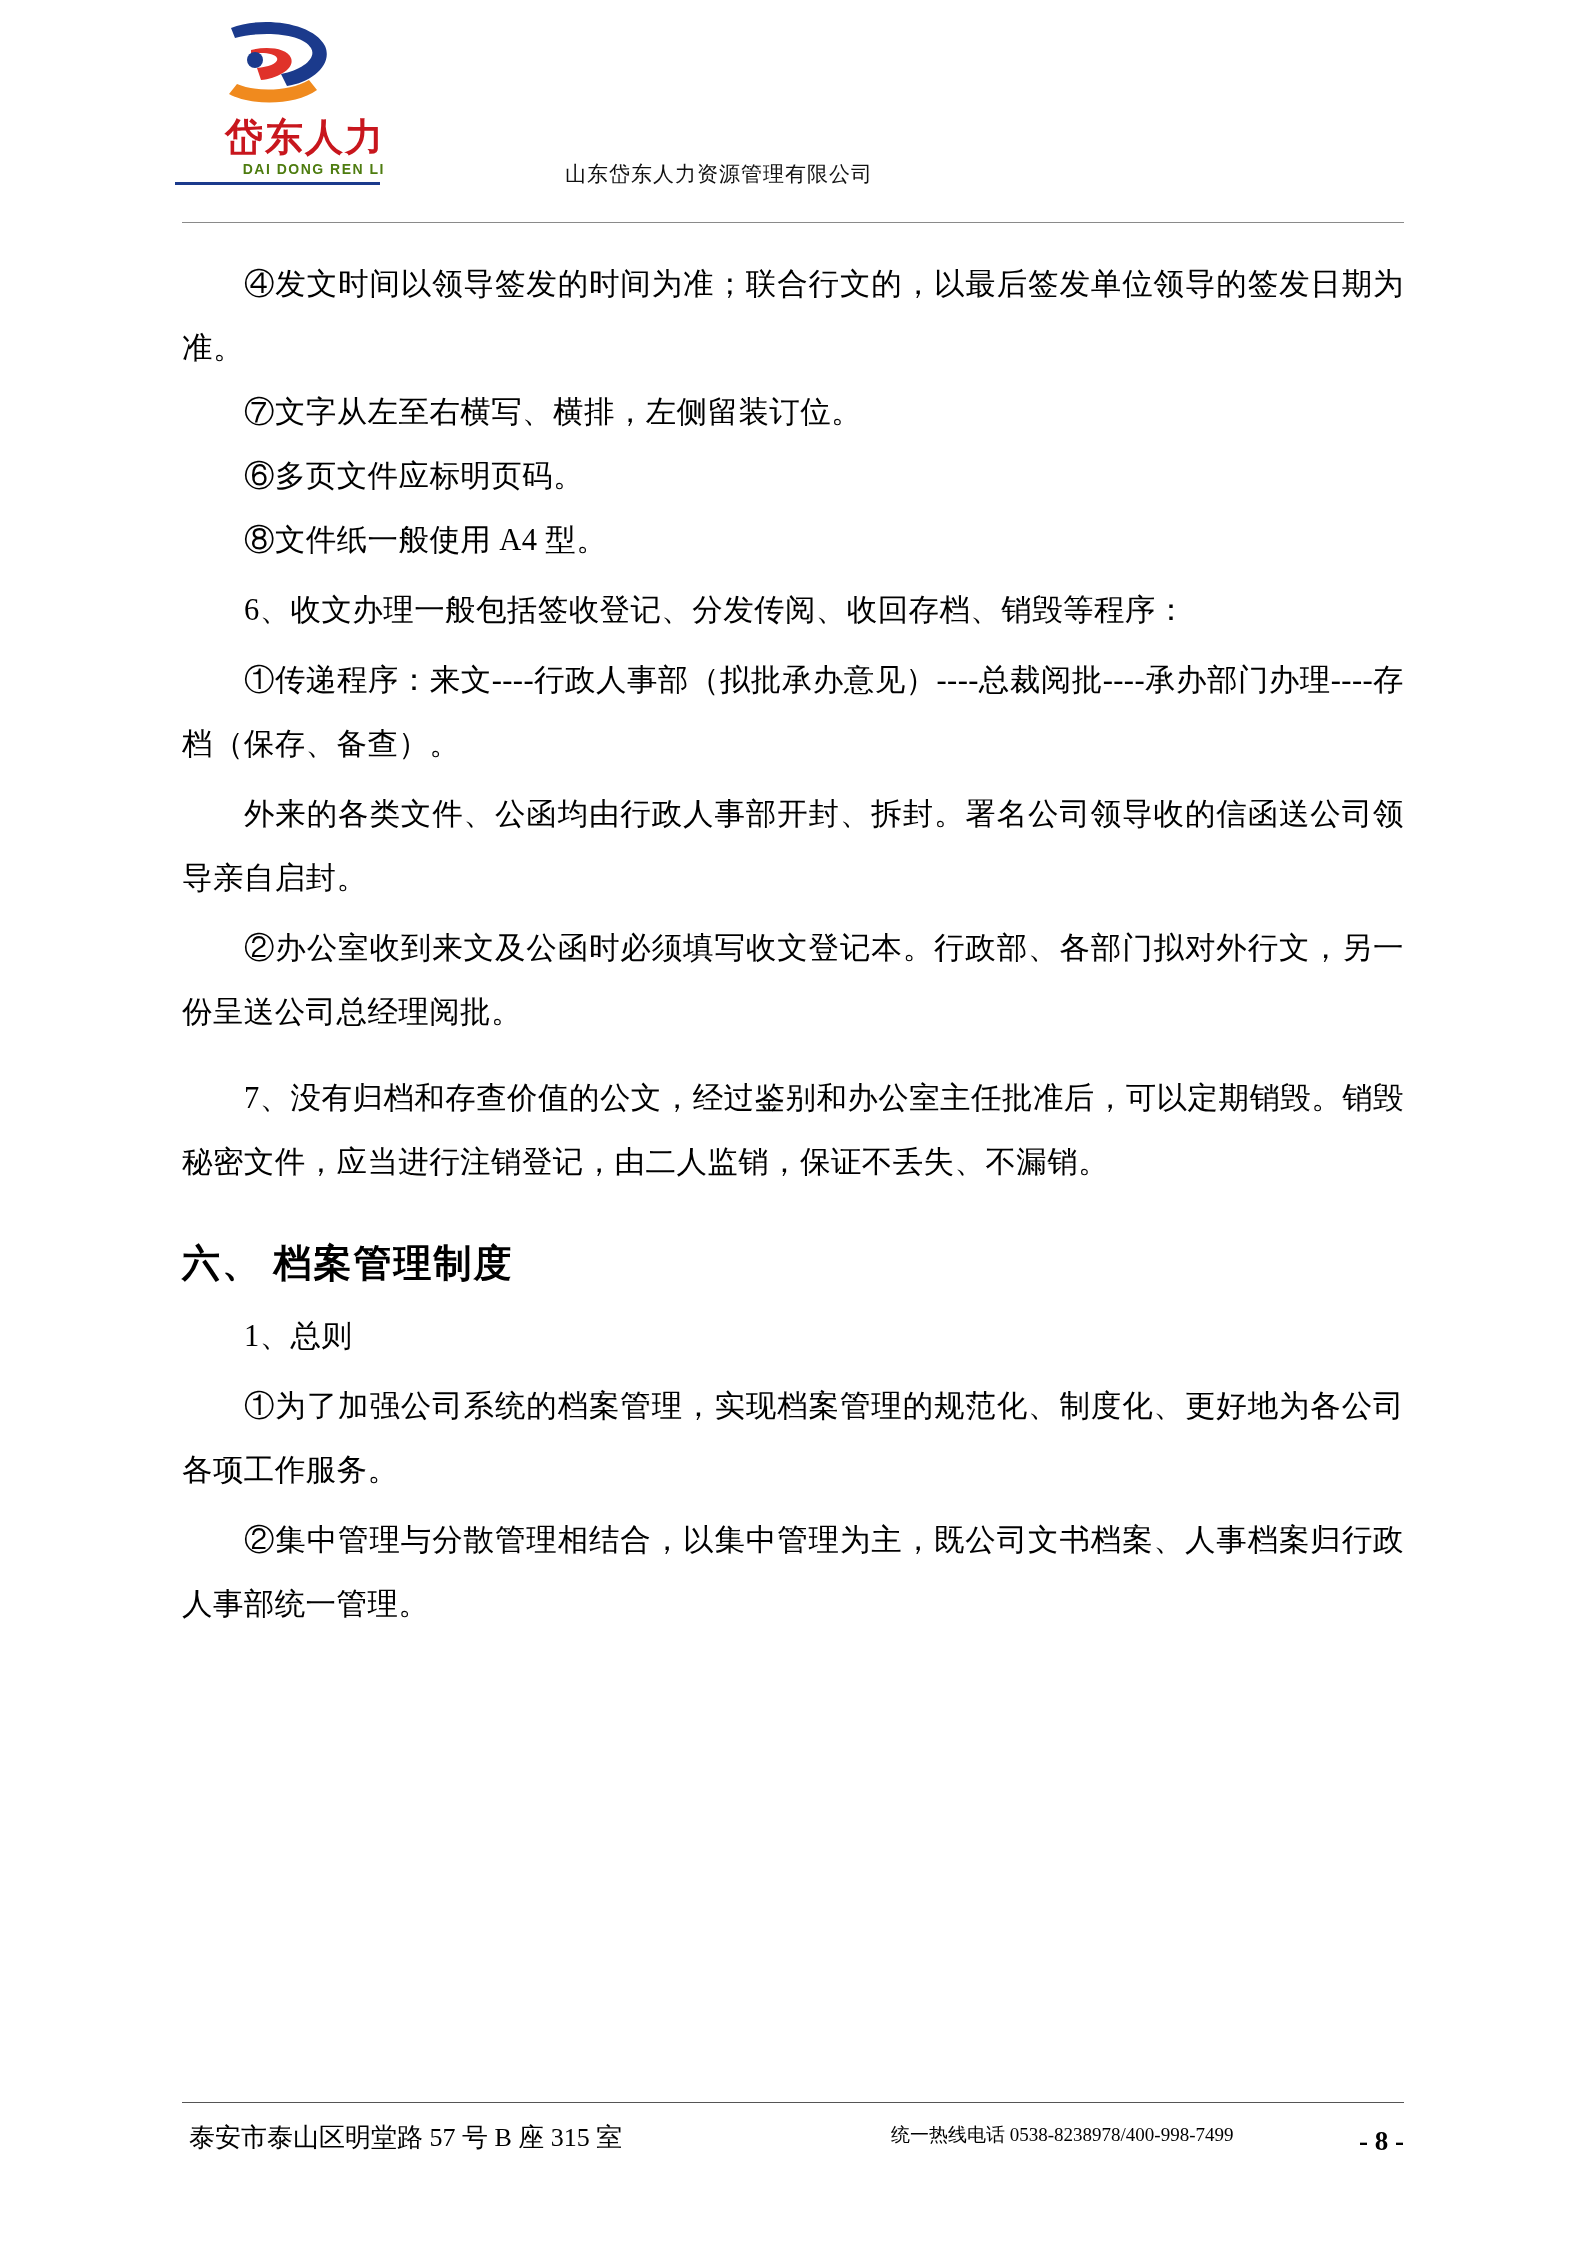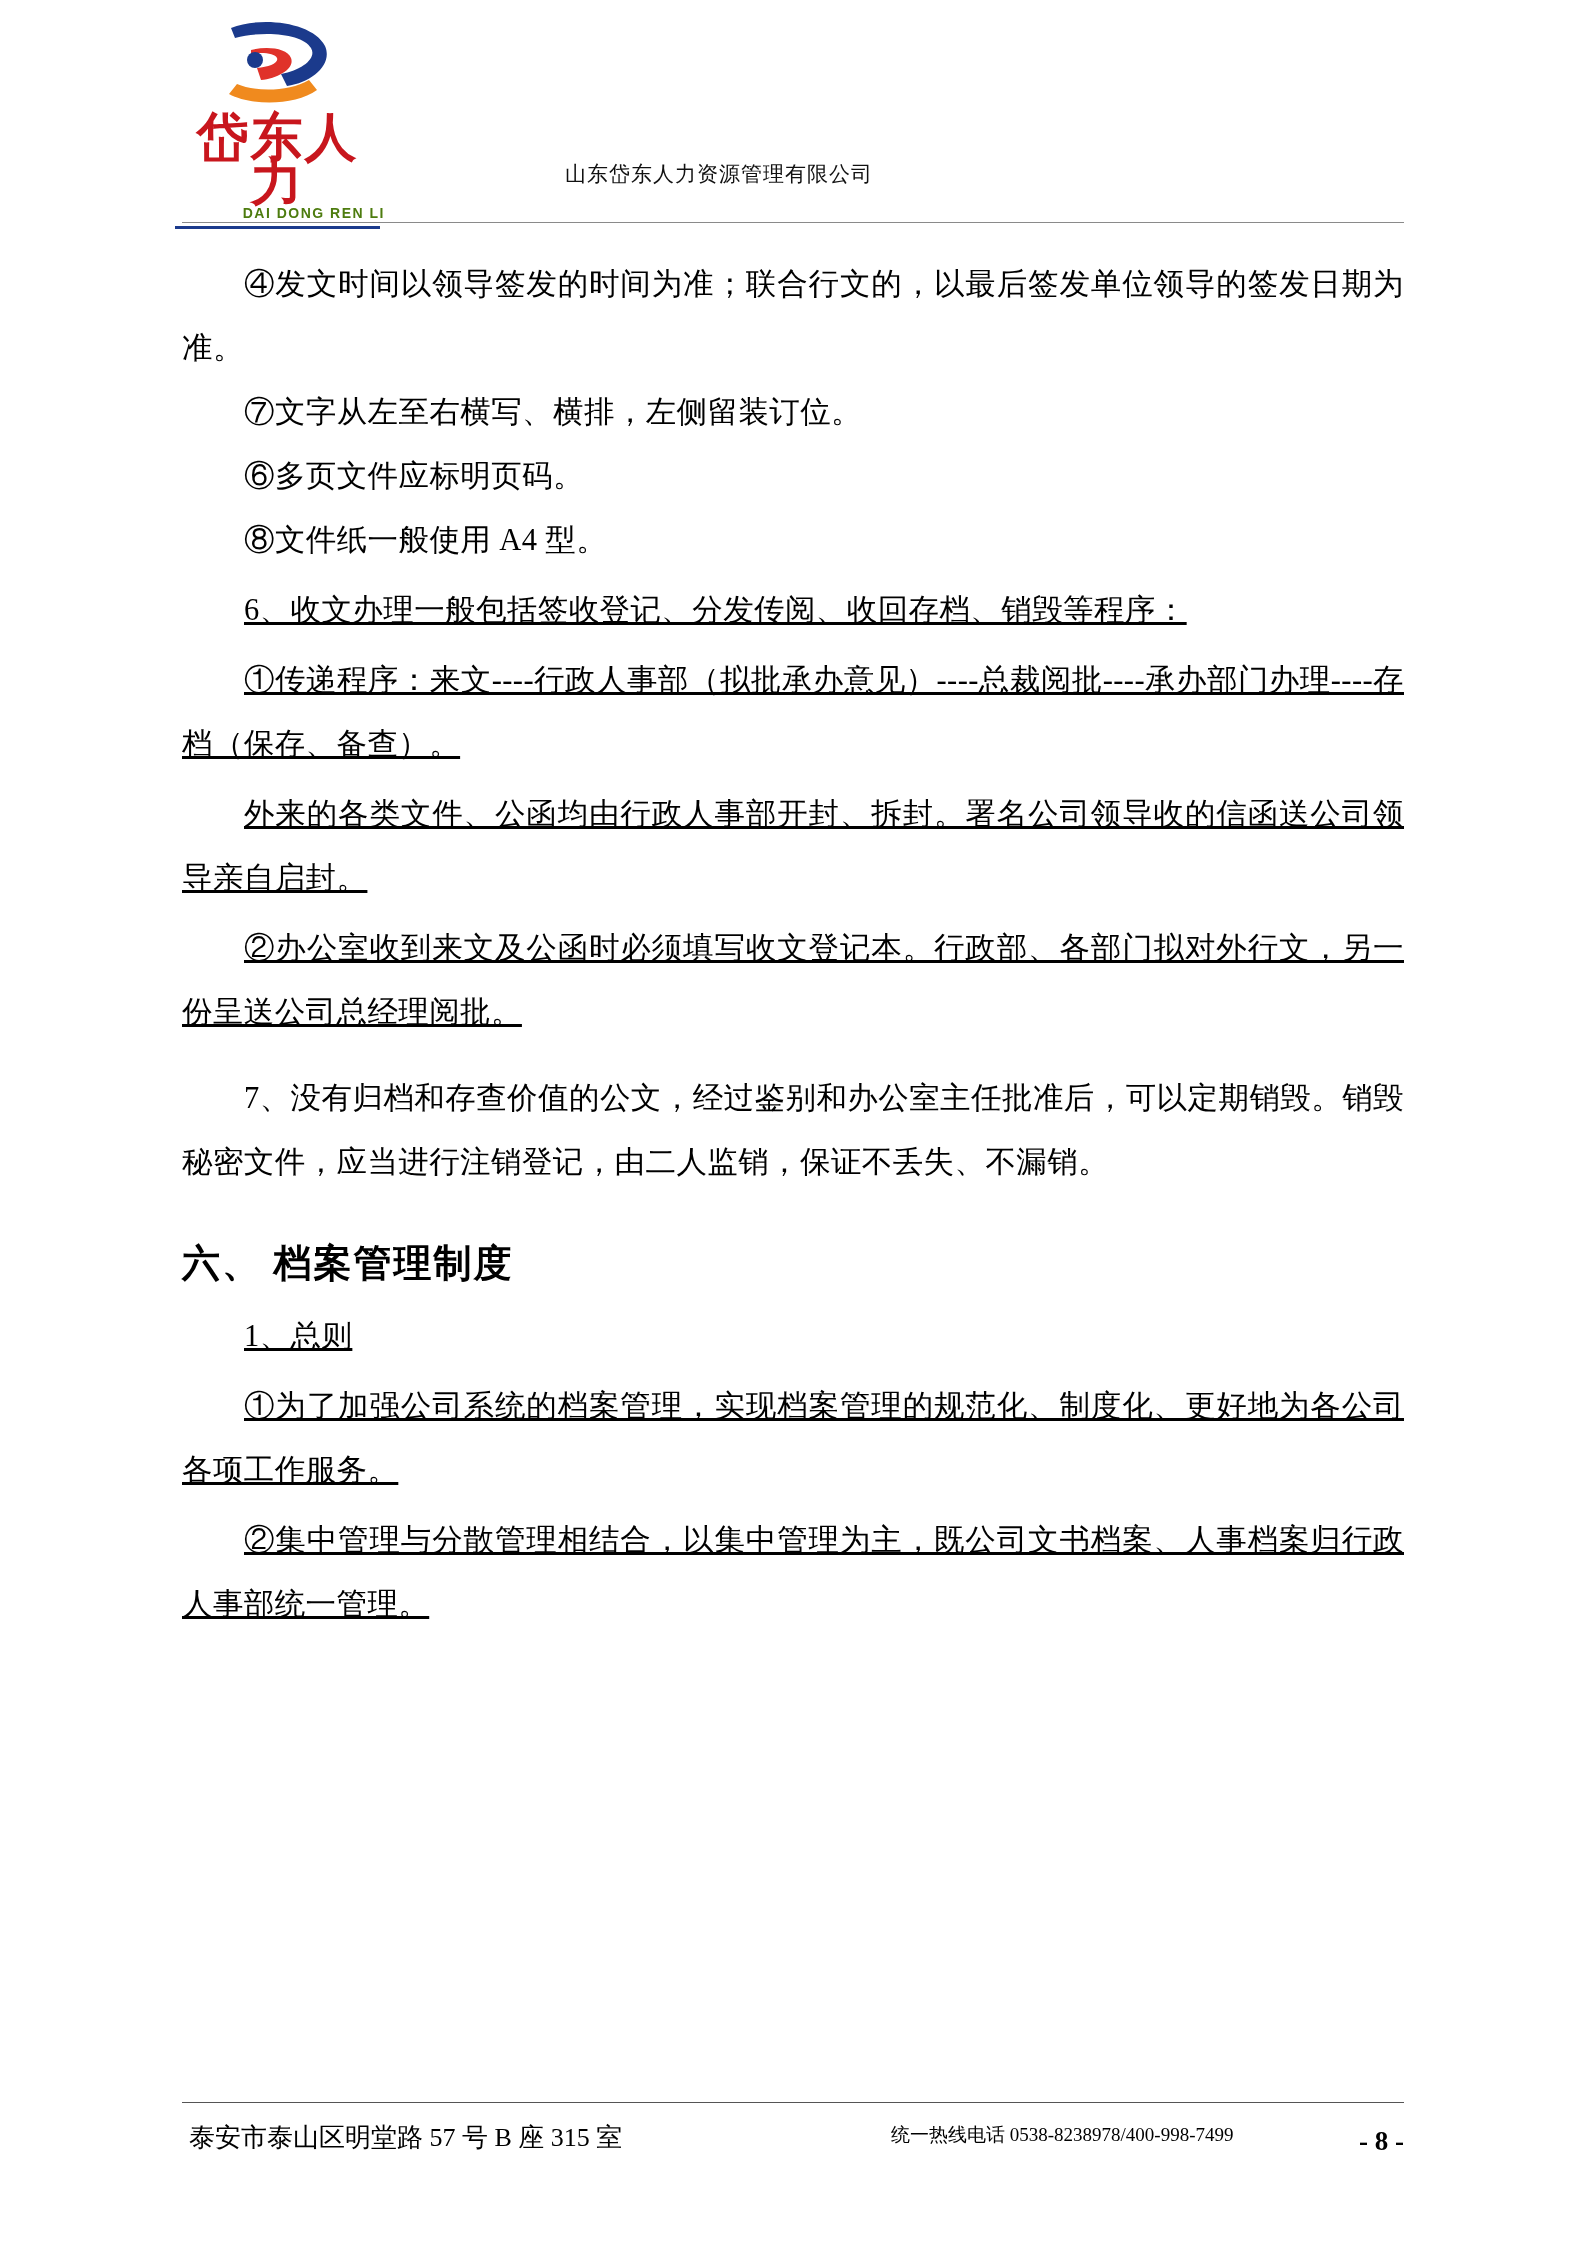--- a/index.html
+++ b/index.html
@@ -43,24 +43,24 @@
     margin: 0 auto;
   }
   .logo-swoosh-outer {
     position: absolute;
     left: 28px;
     top: 2px;
     width: 112px;
     height: 88px;
   }
   .logo-cn {
-    text-align: center;
+    text-align: right;
     font-family: "Liberation Sans", sans-serif;
     font-weight: bold;
-    font-size: 52px;
+    font-size: 38px;
     letter-spacing: 2px;
     color: #c8161d;
     line-height: 44px;
     margin-top: 2px;
   }
   .logo-en {
     text-align: right;
     font-family: "Liberation Sans", sans-serif;
     font-weight: bold;
     font-size: 14px;
@@ -104,21 +104,21 @@
     font-size: 30.5px;
     line-height: 64px;
     text-align: justify;
     text-justify: inter-ideograph;
     letter-spacing: 0.4px;
     font-family: "Liberation Serif", serif;
   }
   p.indent {
     text-indent: 62px;
   }
-  p.gap-sm { margin-top: 6px; text-decoration: underline; }
+  p.gap-sm { margin-top: 6px; }
   p.gap-md { margin-top: 22px; }
 
   h2.section-title {
     font-size: 38px;
     font-weight: bold;
     line-height: 70px;
     margin: 34px 0 6px 0;
     letter-spacing: 2px;
     font-family: "Liberation Serif", serif;
   }

